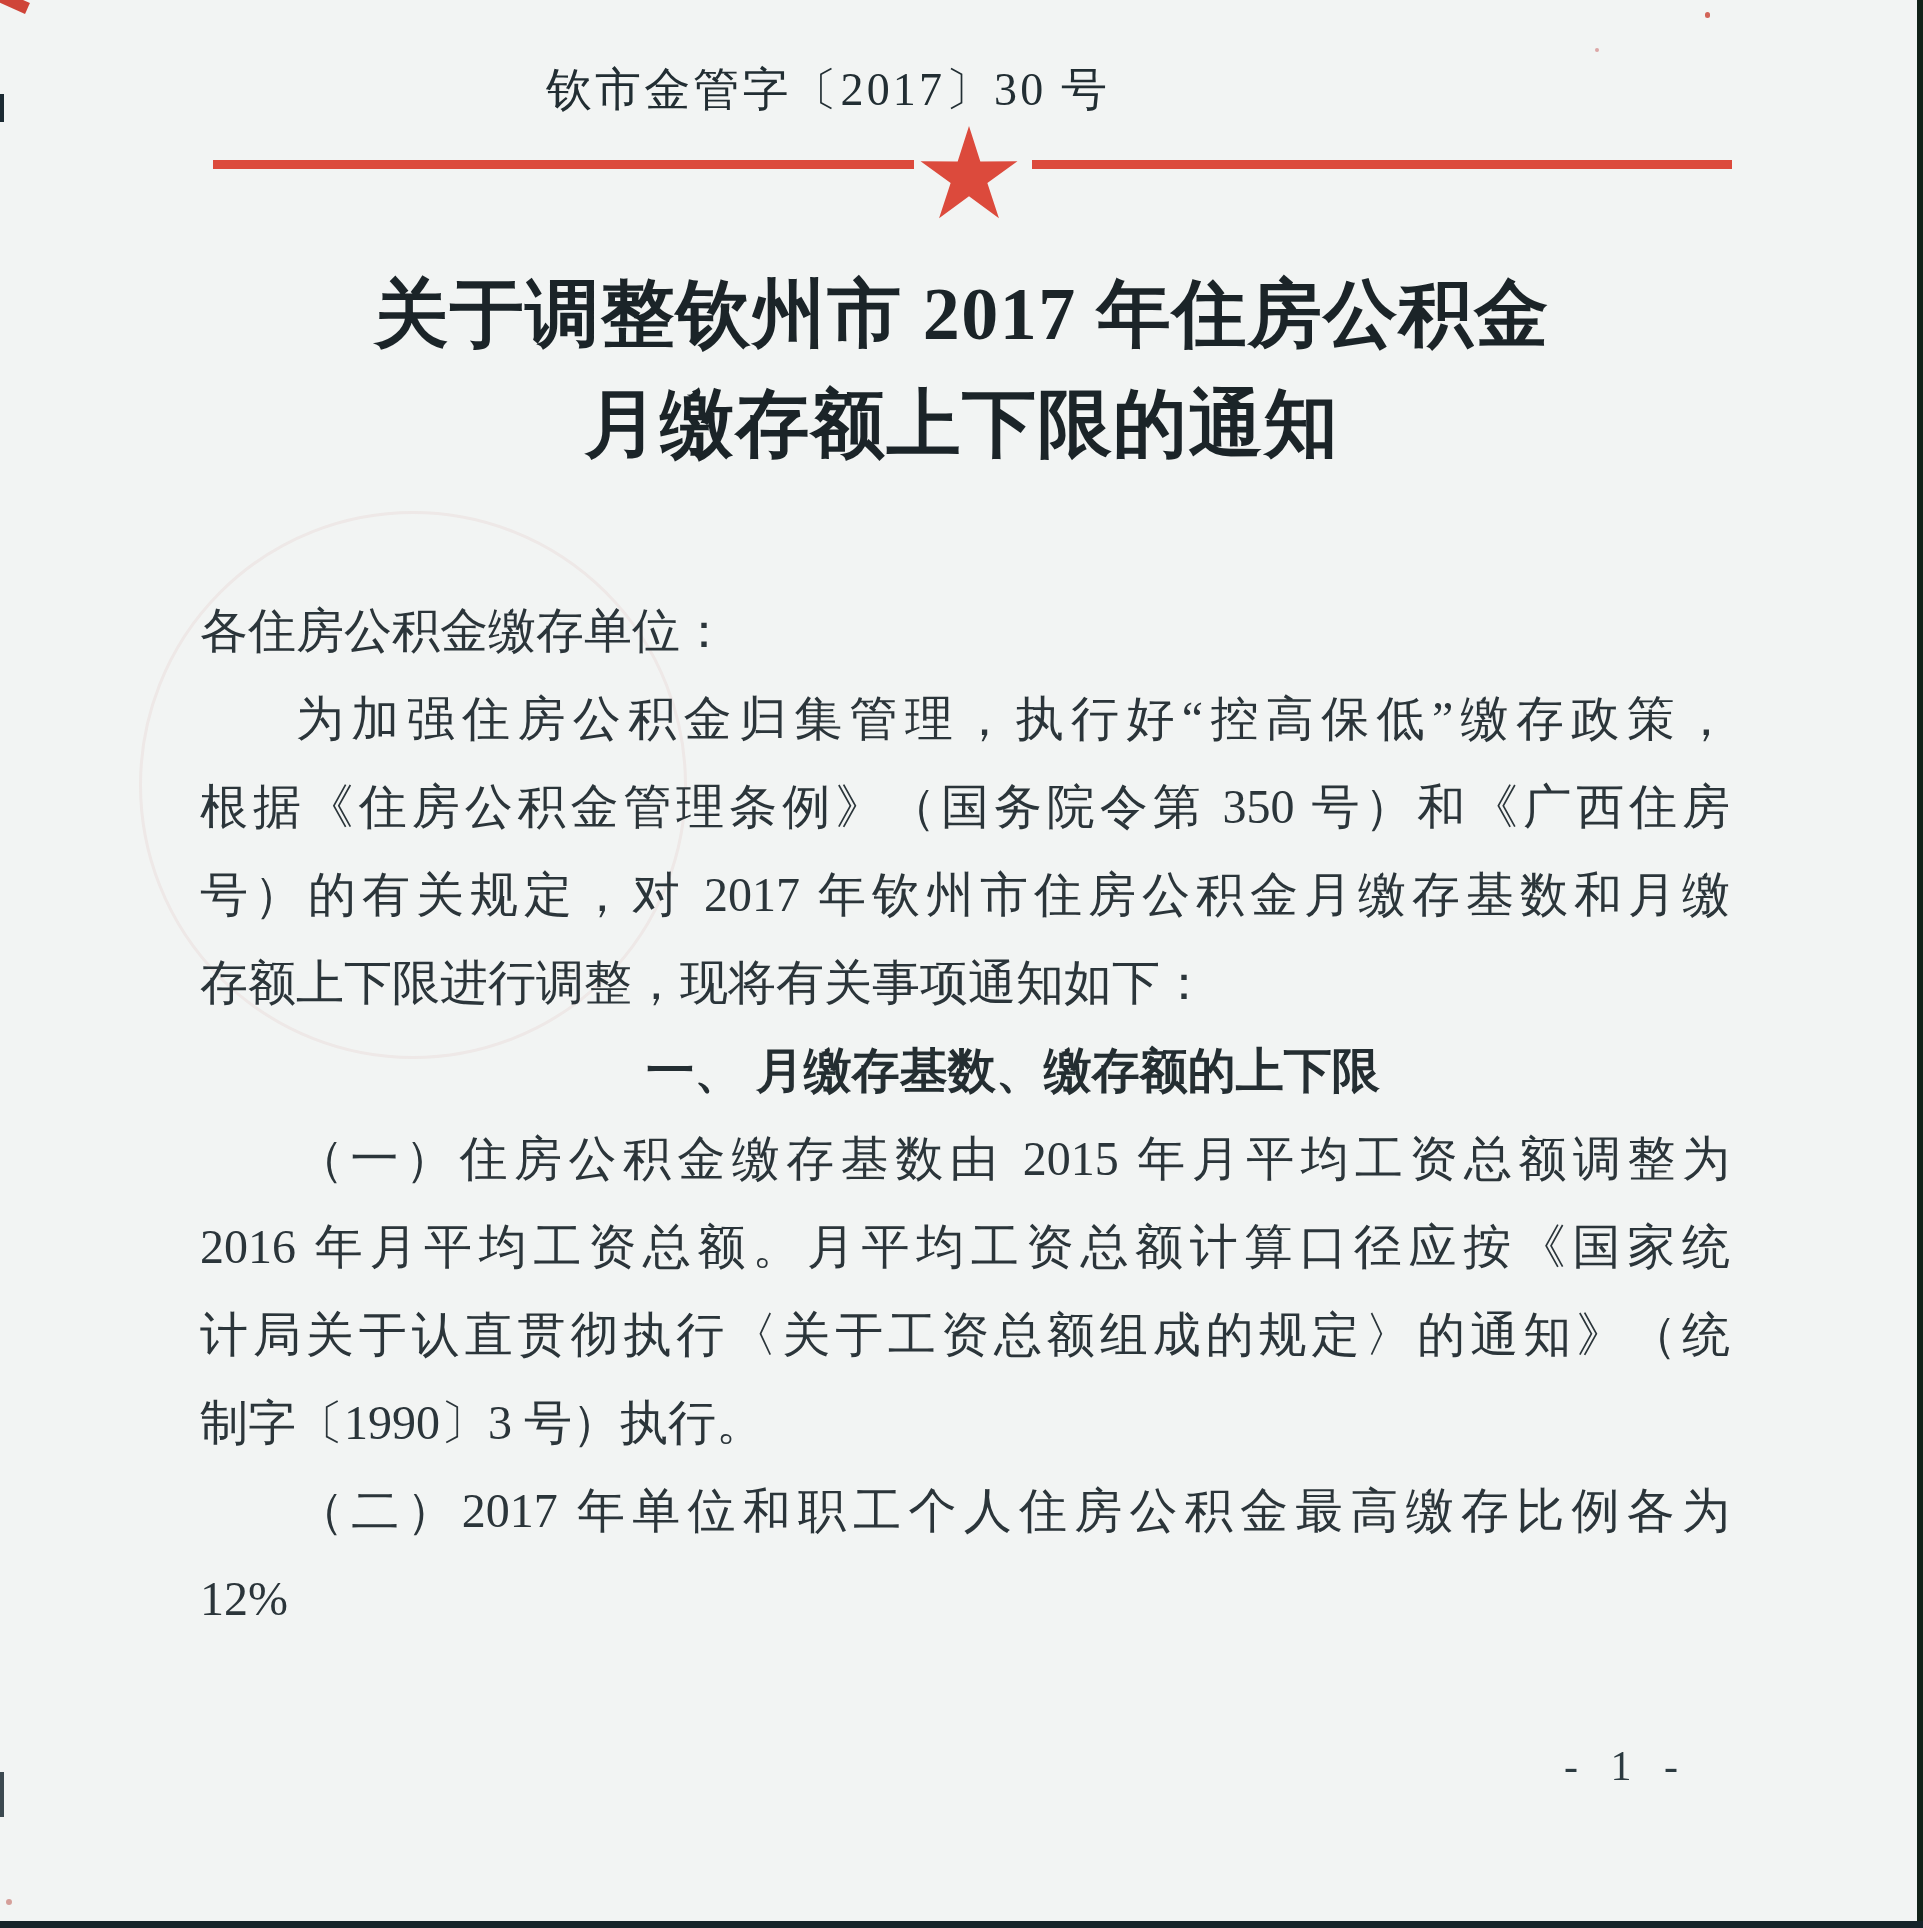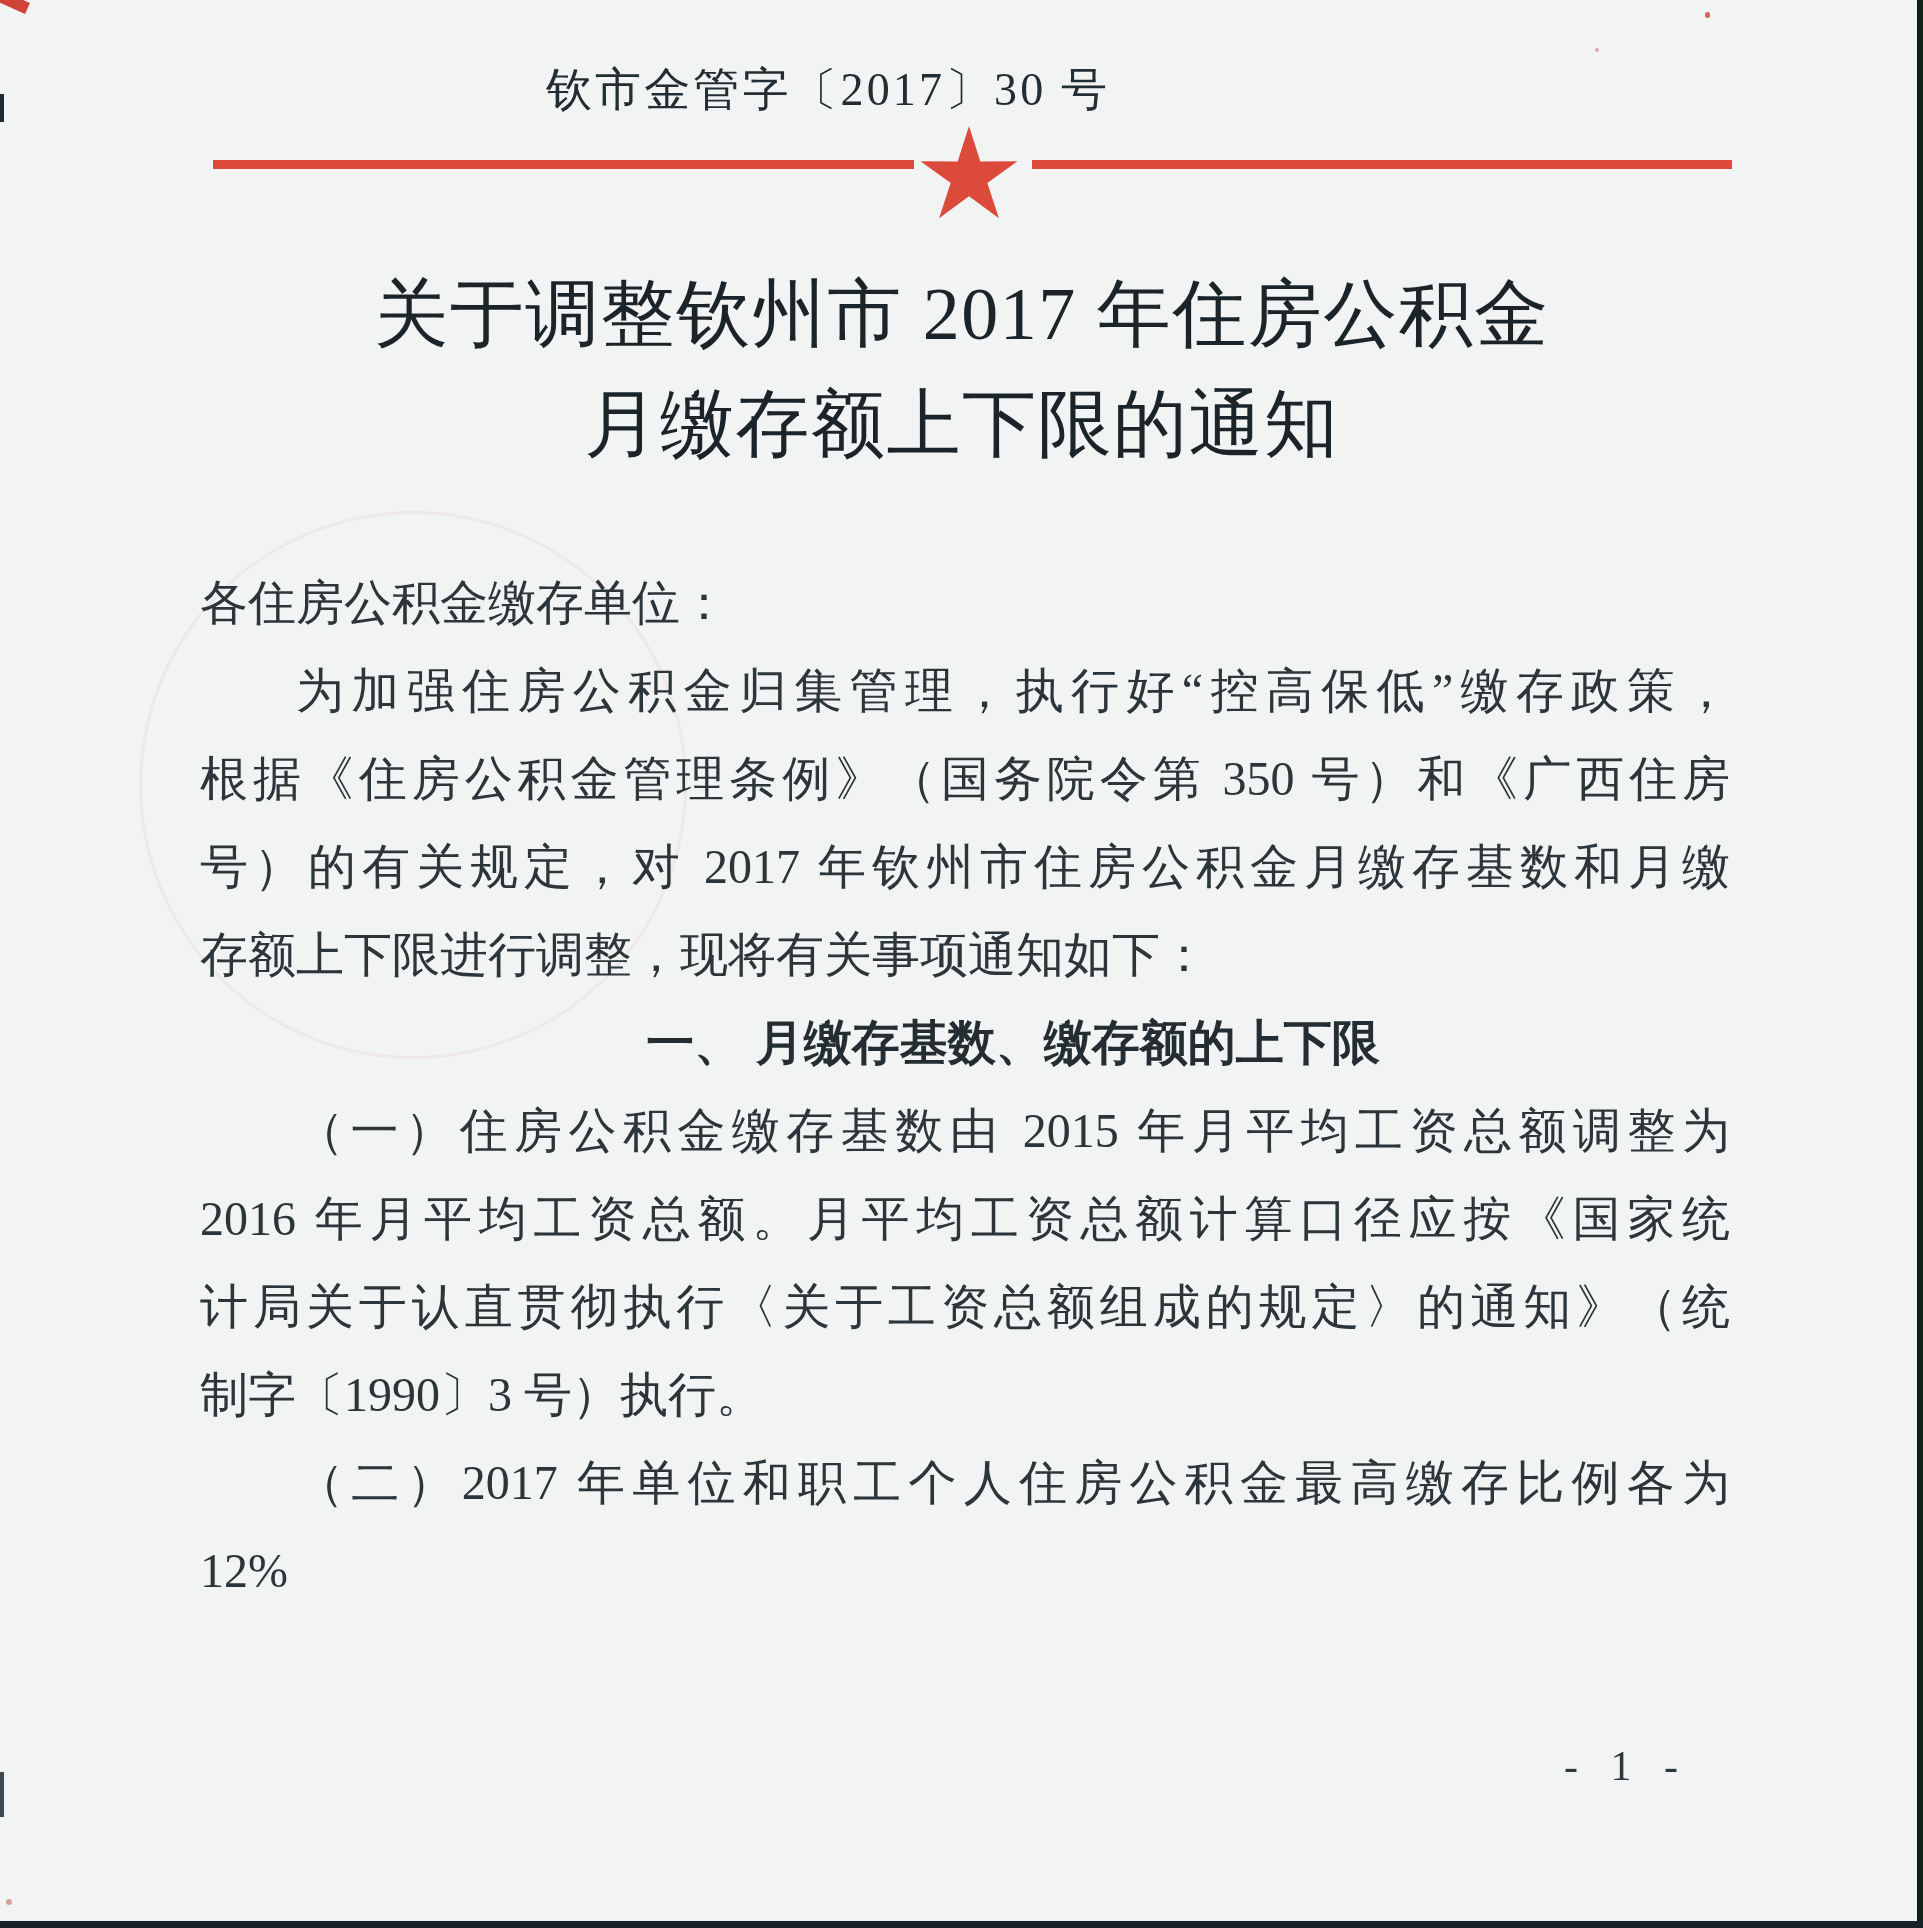--- a/index.html
+++ b/index.html
@@ -25,30 +25,30 @@
   .rule { top: 160px; height: 8.5px; background: #dc4a3c; }
   .rule-left  { left: 213px;  width: 701px; }
   .rule-right { left: 1032px; width: 700px; }
   .star-wrap { left: 915px; top: 123px; width: 108px; height: 108px; }
 
   
   .doc-title {
     left: 0; width: 1924px;
     text-align: center;
     font-size: 74px;
-    font-weight: 400;
+    font-weight: 700;
     color: #1b2428;
     letter-spacing: 1.5px;
   }
   .title-1 { top: 265px; }
   .title-2 { top: 375px; }
 
   
   .body-text {
-    left: 200px; top: 559px; width: 1530px;
+    left: 200px; top: 587px; width: 1530px;
     font-size: 48px;
     line-height: 88px;
     color: #2b353a;
   }
   .line { text-align: left; }
   .line.j { text-align: justify; text-align-last: justify; }
   .line.indent { text-indent: 96px; text-align: center; }
   .line.heading {
     font-family: "Liberation Sans", sans-serif;
     font-weight: 700;

